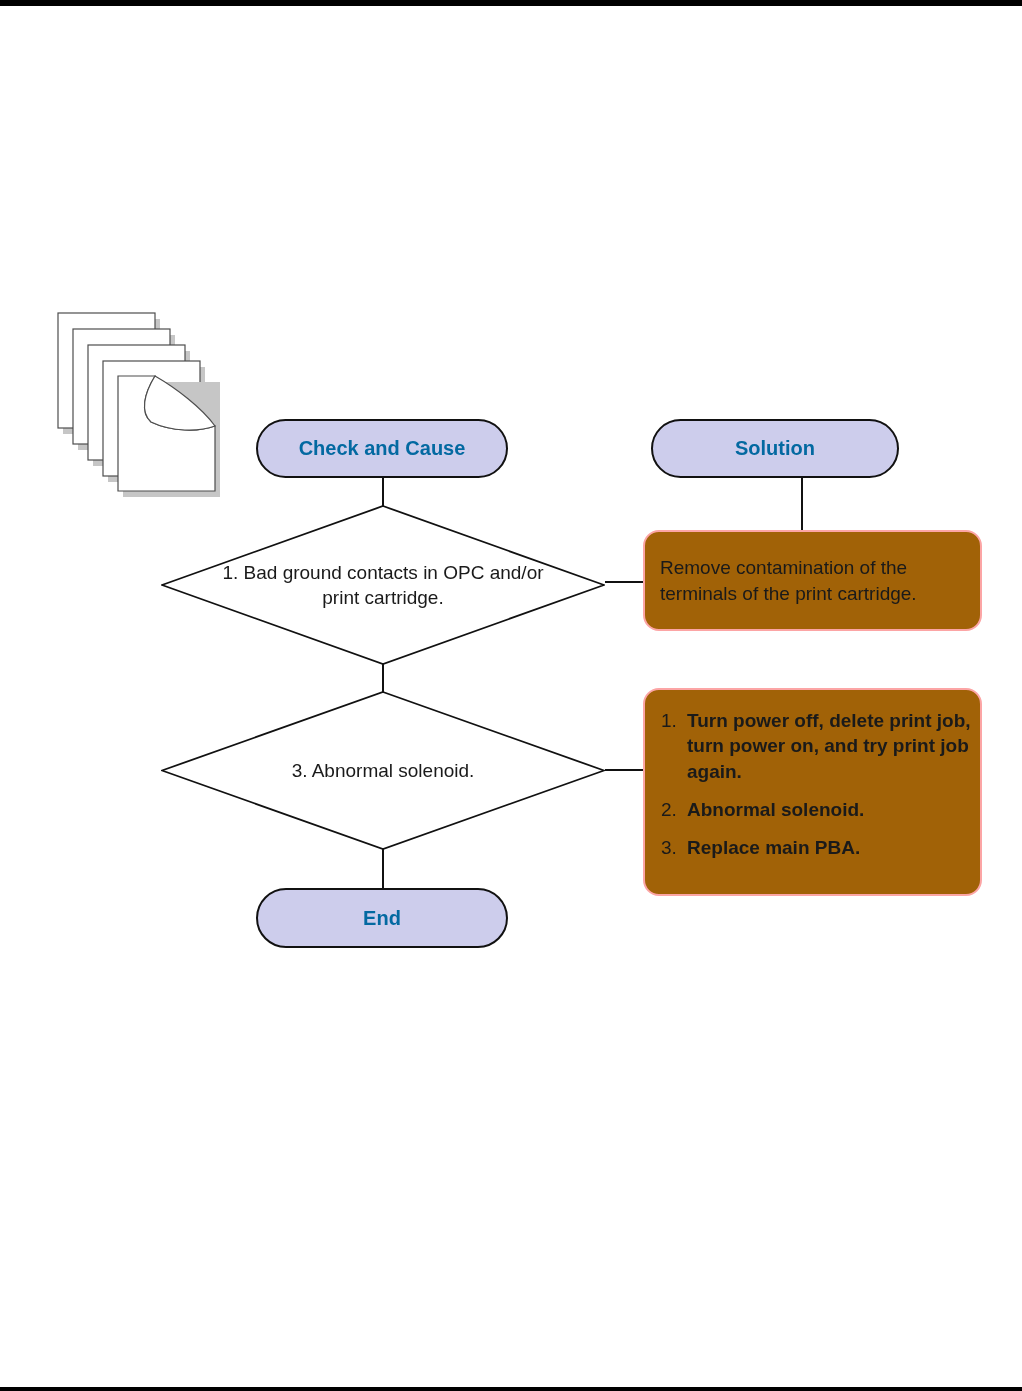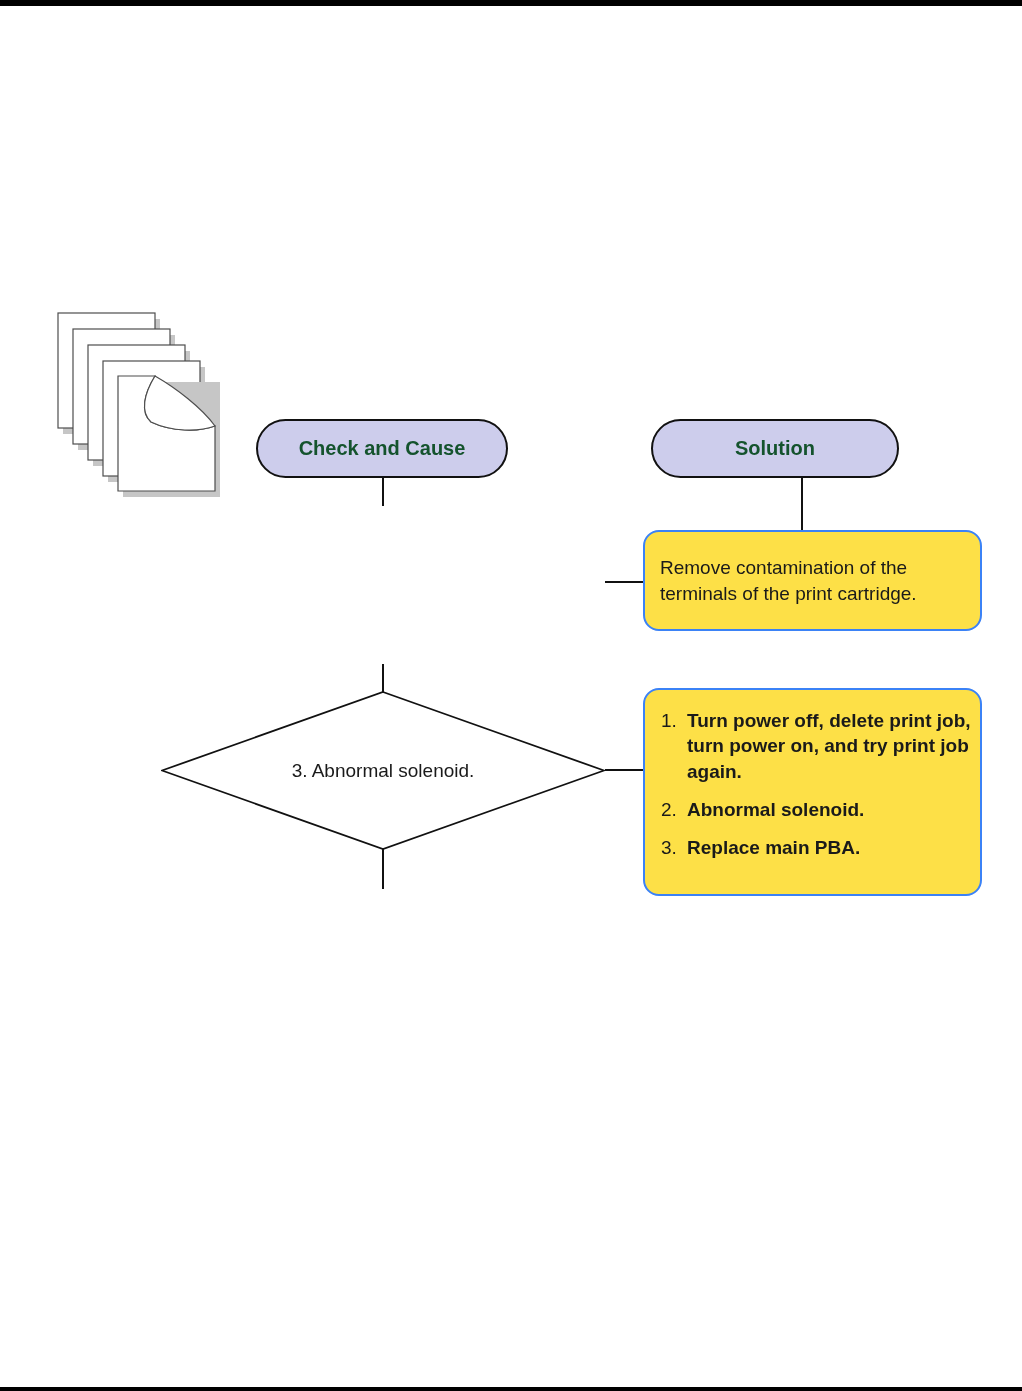--- a/index.html
+++ b/index.html
@@ -7,35 +7,35 @@
     position:relative;width:1022px;height:1391px;background:#ffffff;overflow:hidden;
     font-family:"Liberation Sans",sans-serif;color:#1a1a1a;
   }
   .rule{position:absolute;left:0;width:1022px;background:#000;}
   .rule.top{top:0;height:6px;}
   .rule.bottom{bottom:0;height:4px;}
 
   .pill{
     position:absolute;background:#cdcdec;border:2px solid #111;border-radius:34px;
     display:flex;align-items:center;justify-content:center;
-    font-weight:bold;font-size:20px;color:#14532d;box-sizing:border-box;
+    font-weight:bold;font-size:20px;color:#0369a1;box-sizing:border-box;
   }
   .connector{position:absolute;background:#111;}
 
   .diamond{position:absolute;}
   .diamond svg{position:absolute;left:0;top:0;}
   .diamond .dtext{
     position:absolute;left:0;top:0;width:100%;height:100%;
     display:flex;align-items:center;justify-content:center;
     text-align:center;font-size:19px;line-height:1.32;
   }
   .diamond .dtext span{display:block;width:345px;}
 
   .solbox{
-    position:absolute;background:#fde047;border:2px solid #3b82f6;border-radius:16px;
+    position:absolute;background:#a16207;border:2px solid #fca5a5;border-radius:16px;
     box-sizing:border-box;font-size:19px;line-height:1.33;
   }
   #box1{display:flex;align-items:center;padding:0 15px;}
   #box1 span{display:block;width:305px;}
   #box2{display:flex;flex-direction:column;gap:13px;padding:18px 8px 0 16px;}
   .item{display:flex;}
   .item .num{flex:0 0 26px;}
   .item .txt{flex:1;font-weight:bold;}
 
   .paper-stack{position:absolute;left:56px;top:310px;}
@@ -71,20 +71,28 @@
     <span>Solution</span>
   </div>
 
   <div class="connector" style="left:382px;top:477px;width:2px;height:29px;"></div>
   <div class="connector" style="left:801px;top:477px;width:2px;height:54px;"></div>
   <div class="connector" style="left:605px;top:581px;width:38px;height:2px;"></div>
   <div class="connector" style="left:382px;top:664px;width:2px;height:28px;"></div>
   <div class="connector" style="left:605px;top:769px;width:38px;height:2px;"></div>
   <div class="connector" style="left:382px;top:849px;width:2px;height:40px;"></div>
 
+  <div class="diamond" style="left:161px;top:505px;width:444px;height:160px;">
+    <svg width="444" height="160" viewBox="0 0 444 160">
+      <polygon points="222,1 443,80 222,159 1,80" fill="#ffffff" stroke="#111" stroke-width="1.8"></polygon>
+    </svg>
+    <div class="dtext">
+        <span>1. Bad ground contacts in OPC and/or print cartridge.</span>
+      </div>
+  </div>
 
   <div class="solbox" id="box1" style="left:643px;top:530px;width:339px;height:101px;">
     <span>Remove contamination of the terminals of the print cartridge.</span>
   </div>
 
   <div class="diamond" style="left:161px;top:691px;width:444px;height:159px;">
     <svg width="444" height="159" viewBox="0 0 444 159">
       <polygon points="222,1 443,79.5 222,158 1,79.5" fill="#ffffff" stroke="#111" stroke-width="1.8"></polygon>
     </svg>
     <div class="dtext">
@@ -100,14 +108,17 @@
     <div class="item">
       <span class="num">2.</span>
       <span class="txt">Abnormal solenoid.</span>
     </div>
     <div class="item">
       <span class="num">3.</span>
       <span class="txt">Replace main PBA.</span>
     </div>
   </div>
 
+  <div class="pill" style="left:256px;top:888px;width:252px;height:60px;">
+    <span>End</span>
+  </div>
 
 </div>
 
 </body></html>

